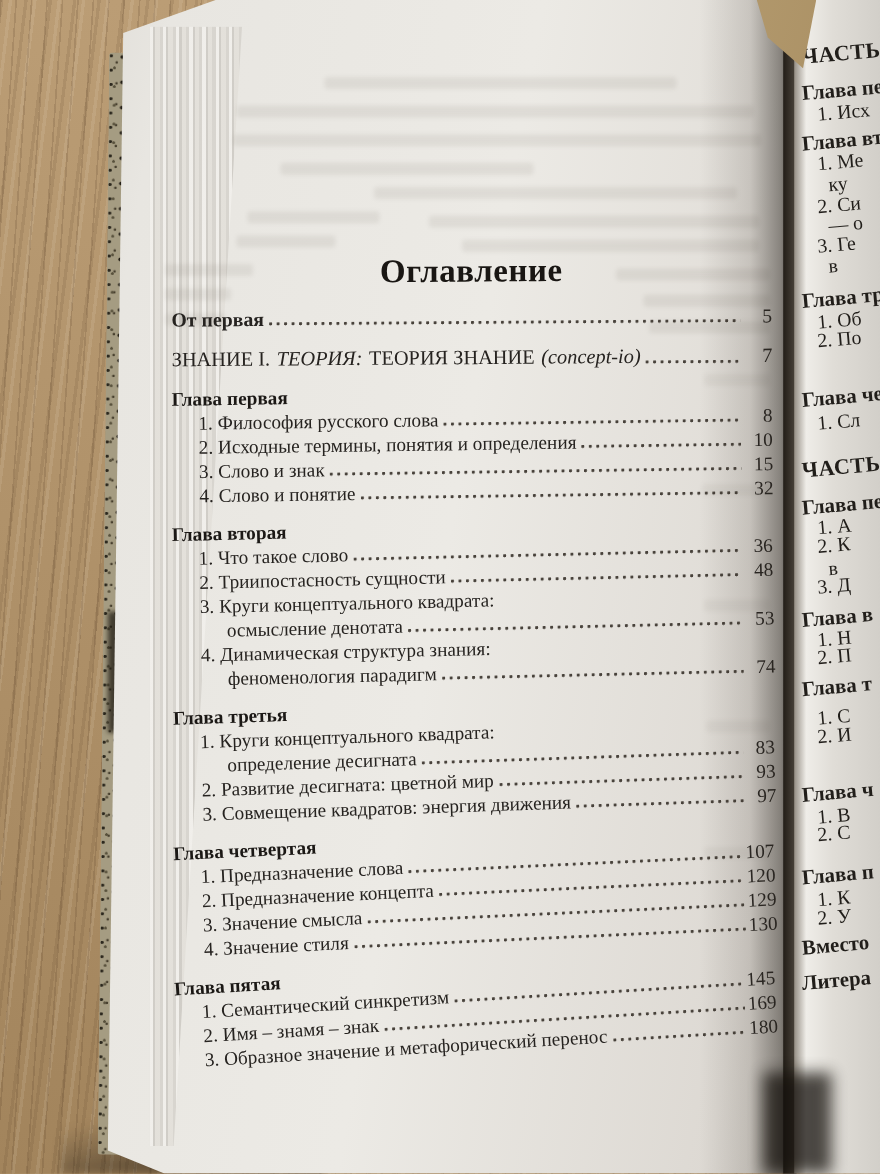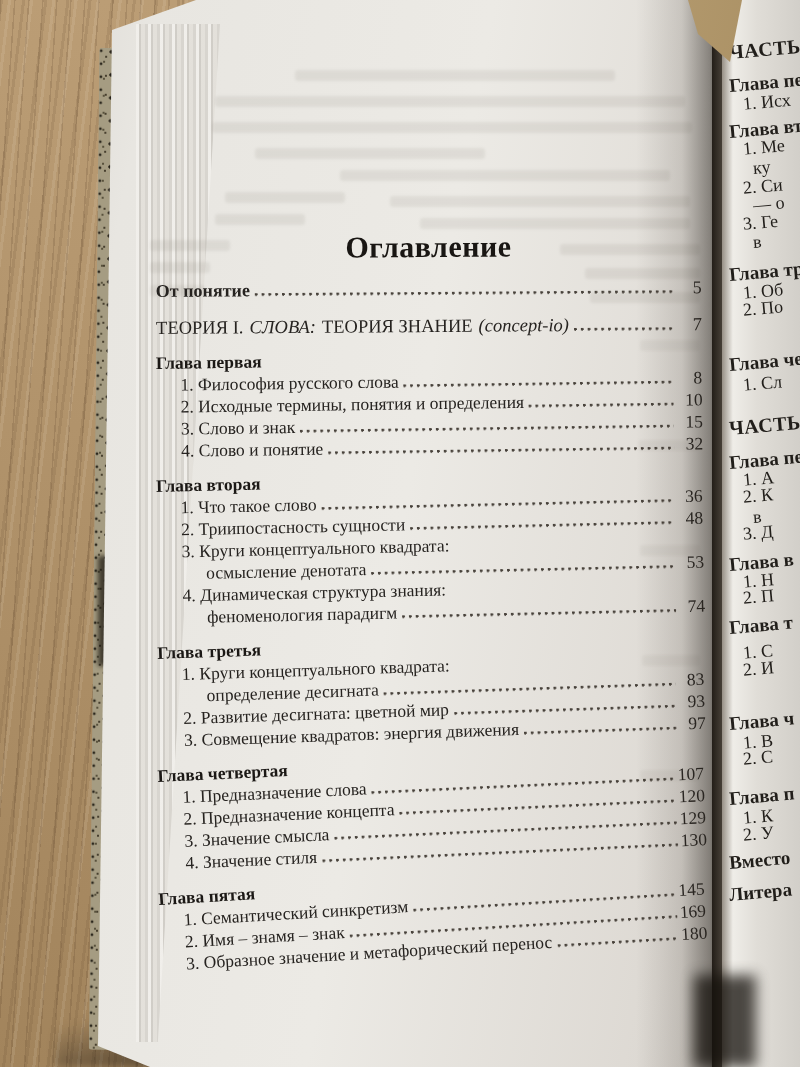--- a/index.html
+++ b/index.html
@@ -104,28 +104,28 @@
 <div class="g" style="left:640px;top:340px;width:60px;opacity:.07"></div>
 <div class="g" style="left:638px;top:440px;width:62px;opacity:.07"></div>
 <div class="g" style="left:640px;top:545px;width:60px;opacity:.07"></div>
 <div class="g" style="left:642px;top:655px;width:58px;opacity:.07"></div>
 <div class="g" style="left:640px;top:770px;width:60px;opacity:.07"></div>
 
 <div class="abs" id="toc">
   <h1 class="title">Оглавление</h1>
 
   <div class="row fm">
-    <span class="t b">От понятие</span>
+    <span class="t b">От первая</span>
     <span class="leader"></span>
     <span class="pg">5</span>
   </div>
 
   <div class="row part">
     <span class="t">
-      <span class="seg">ТЕОРИЯ I.</span><i class="seg">СЛОВА:</i><span class="seg">ТЕОРИЯ ЗНАНИЕ</span><i>(concept-io)</i>
+      <span class="seg">ЗНАНИЕ I.</span><i class="seg">ТЕОРИЯ:</i><span class="seg">ТЕОРИЯ ЗНАНИЕ</span><i>(concept-io)</i>
     </span>
     <span class="leader"></span>
     <span class="pg">7</span>
   </div>
 
   <div class="chap c1">
     <h2>Глава первая</h2>
     <div class="row item">
         <span class="t">1. Философия русского слова</span>
         <span class="leader"></span>

